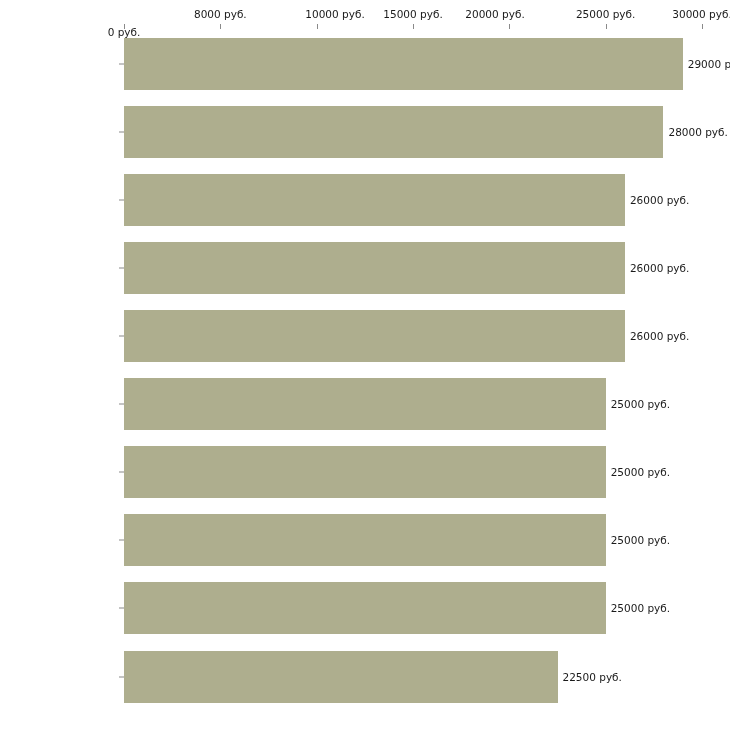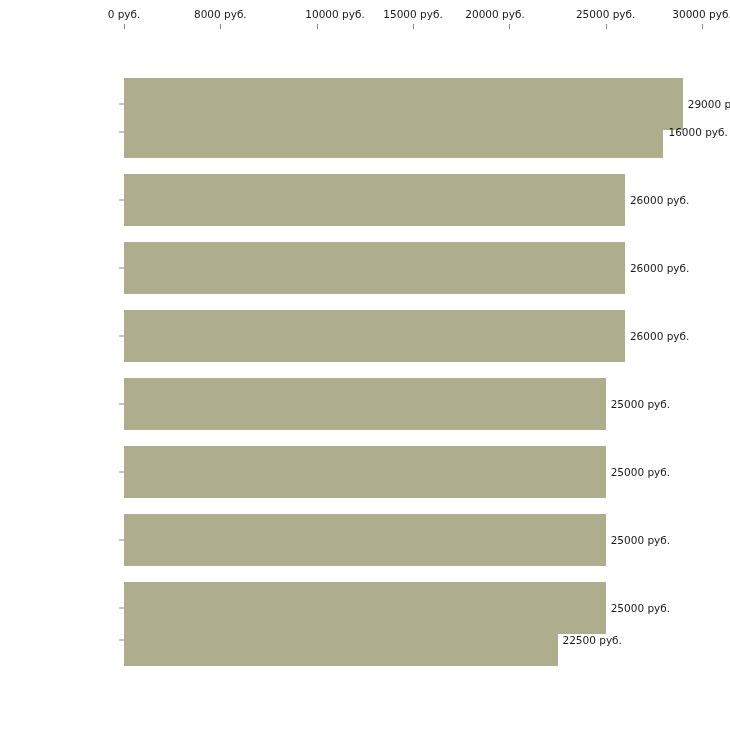--- a/index.html
+++ b/index.html
@@ -77,44 +77,44 @@
     height: 1px;
     background: #8a8a8a;
     transform: translateY(-50%);
   }
 </style>
 </head>
 <body>
 
 <div id="chart-root">
   <div class="axis-top" id="x-axis">
-      <div class="tick-label" style="left: 0px;">0 руб.</div>
+      <div class="tick-label" style="left: 0px; margin-top: 18px;">0 руб.</div>
       <div class="tick-mark" style="left: 0px;"></div>
       <div class="tick-label" style="left: 96.3333px;">8000 руб.</div>
       <div class="tick-mark" style="left: 96.3333px;"></div>
       <div class="tick-label" style="left: 192px; margin-left: 19px;">10000 руб.</div>
       <div class="tick-mark" style="left: 192.667px;"></div>
       <div class="tick-label" style="left: 289px;">15000 руб.</div>
       <div class="tick-mark" style="left: 289px;"></div>
       <div class="tick-label" style="left: 371px;">20000 руб.</div>
       <div class="tick-mark" style="left: 385.333px;"></div>
       <div class="tick-label" style="left: 481.667px;">25000 руб.</div>
       <div class="tick-mark" style="left: 481.667px;"></div>
       <div class="tick-label" style="left: 578px;">30000 руб.</div>
       <div class="tick-mark" style="left: 578px;"></div>
     </div>
   <div class="plot-area" id="plot-area">
-      <div class="row" style="top: 8px; height: 52px; margin-top: 40px;">
+      <div class="row" style="top: 8px; height: 52px;">
         <div class="bar" style="width: 558.733px; background: rgb(174, 174, 142);"></div>
         <div class="bar-value" style="left: 558.733px;">29000 р</div>
         <div class="cat-tick"></div>
       </div>
       <div class="row" style="top: 76px; height: 52px;">
         <div class="bar" style="width: 539.467px; background: rgb(174, 174, 142);"></div>
-        <div class="bar-value" style="left: 539.467px;">16000 руб.</div>
+        <div class="bar-value" style="left: 539.467px;">28000 руб.</div>
         <div class="cat-tick"></div>
       </div>
       <div class="row" style="top: 144px; height: 52px;">
         <div class="bar" style="width: 500.933px; background: rgb(174, 174, 142);"></div>
         <div class="bar-value" style="left: 500.933px;">26000 руб.</div>
         <div class="cat-tick"></div>
       </div>
       <div class="row" style="top: 212px; height: 52px;">
         <div class="bar" style="width: 500.933px; background: rgb(174, 174, 142);"></div>
         <div class="bar-value" style="left: 500.933px;">26000 руб.</div>
@@ -138,19 +138,19 @@
       <div class="row" style="top: 484px; height: 52px;">
         <div class="bar" style="width: 481.667px; background: rgb(174, 174, 142);"></div>
         <div class="bar-value" style="left: 481.667px;">25000 руб.</div>
         <div class="cat-tick"></div>
       </div>
       <div class="row" style="top: 552px; height: 52px;">
         <div class="bar" style="width: 481.667px; background: rgb(174, 174, 142);"></div>
         <div class="bar-value" style="left: 481.667px;">25000 руб.</div>
         <div class="cat-tick"></div>
       </div>
-      <div class="row" style="top: 584px; height: 52px;">
+      <div class="row" style="top: 621px; height: 52px;">
         <div class="bar" style="width: 433.5px; background: rgb(174, 174, 142);"></div>
         <div class="bar-value" style="left: 433.5px;">22500 руб.</div>
         <div class="cat-tick"></div>
       </div>
     </div>
 </div>
 
 </body></html>

